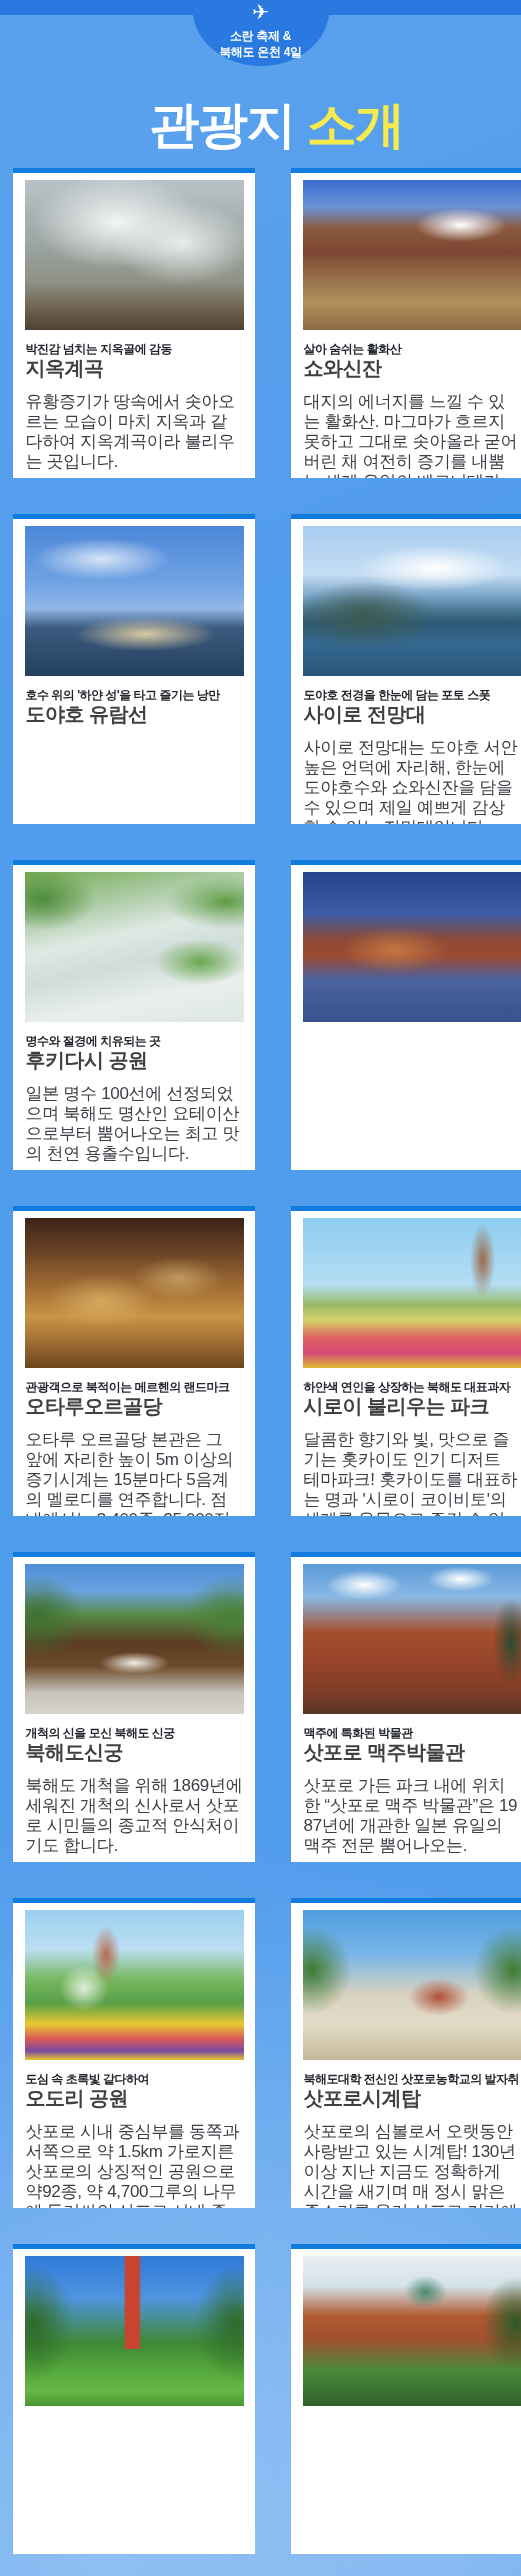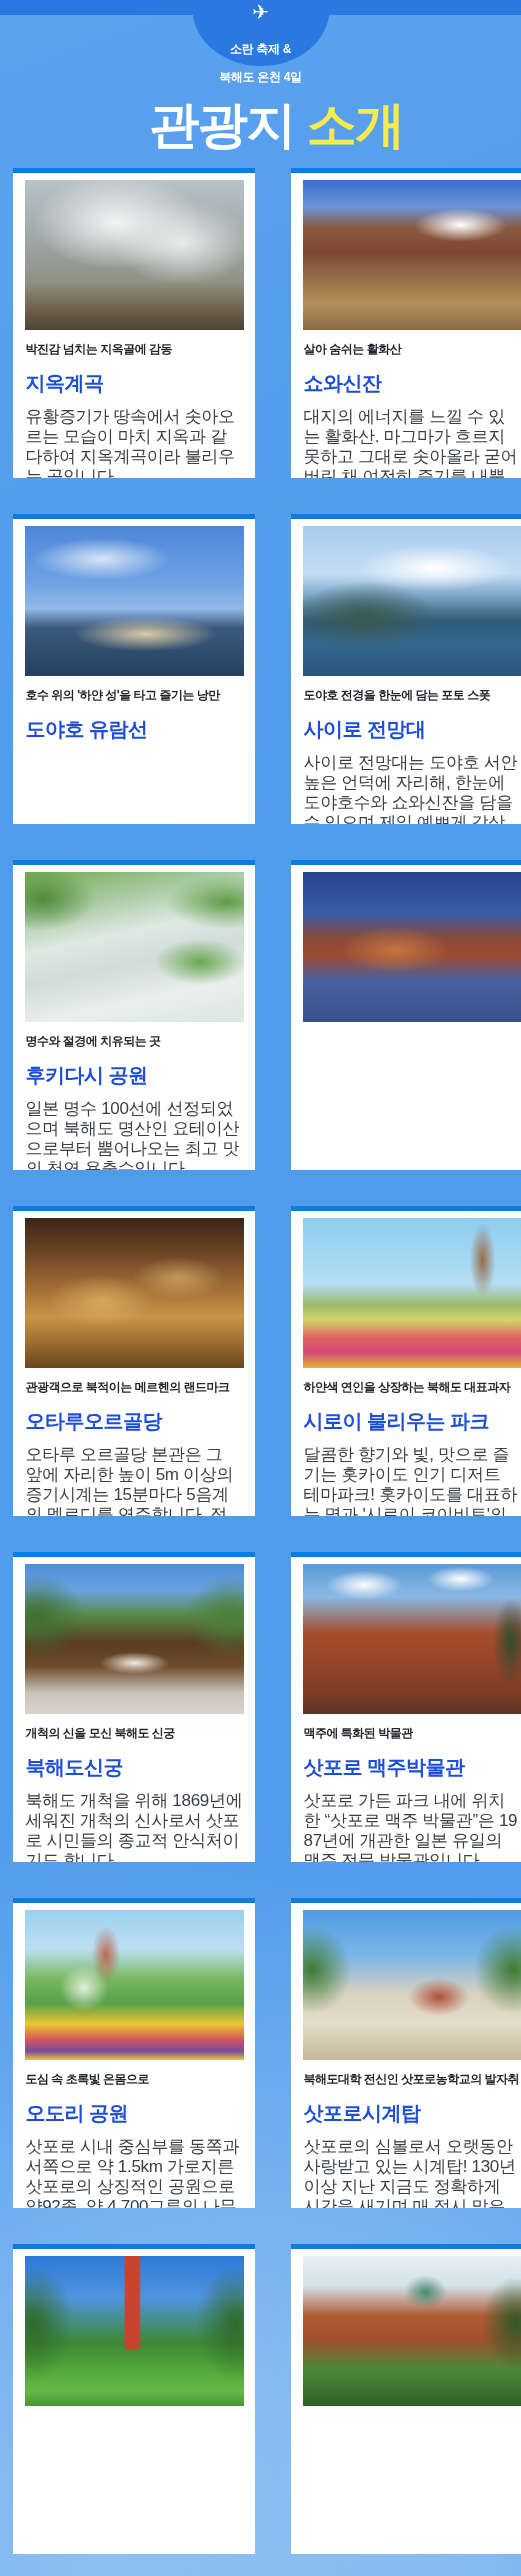--- a/index.html
+++ b/index.html
@@ -21,22 +21,22 @@
   
   header{position:relative;height:168px;}
   .top-strip{position:absolute;top:0;left:0;width:100%;height:14.6px;background:#2979e0;}
   .badge{
     position:absolute;top:0;left:50%;transform:translateX(-50%);
     width:137px;height:66px;background:#2979e0;
     border-radius:0 0 73px 73px / 0 0 61px 61px;
     text-align:center;color:#fff;
   }
   .plane{display:block;font-size:20px;line-height:20px;margin-top:2.1px;color:#fff;}
-  .badge-line{font-size:12px;line-height:15.6px;font-weight:700;letter-spacing:-0.3px;margin-top:12px;}
-  .badge-line:first-of-type{margin-top:20px;}
+  .badge-line{font-size:12px;line-height:15.6px;font-weight:700;letter-spacing:-0.3px;}
+  .badge-line:first-of-type{margin-top:7px;}
   .page-title{
     position:absolute;top:88px;left:0;width:100%;margin:16px;
     text-align:center;font-size:50px;line-height:42px;font-weight:800;
     letter-spacing:-1.6px;color:#ffffff;
   }
   .page-title .accent{color:#f6ea4d;}
   
   .grid{
     display:grid;
     grid-template-columns:242px 242px;
@@ -49,22 +49,22 @@
     display:flex;flex-direction:column;overflow:hidden;
   }
   .card-bar{height:4.7px;background:#0f7cdd;flex:0 0 auto;}
   .photo{margin:7.3px 11.5px 0;height:150px;flex:0 0 auto;background:#9db3c4;}
   .card-text{padding:12.5px 12.5px 0;}
   .subtitle{
     font-size:12px;line-height:14.6px;font-weight:700;color:#23272d;
     letter-spacing:-0.5px;white-space:nowrap;
   }
   .title{
-    font-size:20px;line-height:22px;font-weight:800;color:#1d4ed8;
-    letter-spacing:-0.5px;margin-top:15px;
+    font-size:20px;line-height:22px;font-weight:800;color:#404040;
+    letter-spacing:-0.5px;margin-top:0;
   }
   .body{
     margin:12.5px 0 0;font-size:17px;line-height:20px;color:#3b4046;
     letter-spacing:-0.3px;word-break:break-all;
   }
   
   .photo-1{background:
     radial-gradient(ellipse 55% 45% at 42% 28%, #f3f5f5, rgba(243,245,245,0) 70%),
     radial-gradient(ellipse 45% 40% at 72% 42%, #e6ebea, rgba(230,235,234,0) 70%),
     linear-gradient(180deg,#b9c3c7 0%,#9aa3a1 45%,#8f9184 68%,#6a5c48 88%,#4d4334 100%);}
@@ -222,29 +222,29 @@
       <p class="body">북해도 개척을 위해 1869년에 세워진 개척의 신사로서 삿포로 시민들의 종교적 안식처이기도 합니다.</p>
     </div>
   </article>
 
   <article class="card">
     <div class="card-bar"></div>
     <div class="photo photo-10"></div>
     <div class="card-text">
       <div class="subtitle">맥주에 특화된 박물관</div>
       <div class="title">삿포로 맥주박물관</div>
-      <p class="body">삿포로 가든 파크 내에 위치한 “삿포로 맥주 박물관”은 1987년에 개관한 일본 유일의 맥주 전문 박물관입니다.</p>
+      <p class="body">삿포로 가든 파크 내에 위치한 “삿포로 맥주 박물관”은 1987년에 개관한 일본 유일의 맥주 전문 뿜어나오는.</p>
     </div>
   </article>
 
   <article class="card">
     <div class="card-bar"></div>
     <div class="photo photo-11"></div>
     <div class="card-text">
-      <div class="subtitle">도심 속 초록빛 온몸으로</div>
+      <div class="subtitle">도심 속 초록빛 같다하여</div>
       <div class="title">오도리 공원</div>
       <p class="body">삿포로 시내 중심부를 동쪽과 서쪽으로 약 1.5km 가로지른 삿포로의 상징적인 공원으로 약92종, 약 4,700그루의 나무에 둘러싸인 삿포로 시내 중심부의 오아시스입니다.</p>
     </div>
   </article>
 
   <article class="card">
     <div class="card-bar"></div>
     <div class="photo photo-12"></div>
     <div class="card-text">
       <div class="subtitle">북해도대학 전신인 삿포로농학교의 발자취</div>

